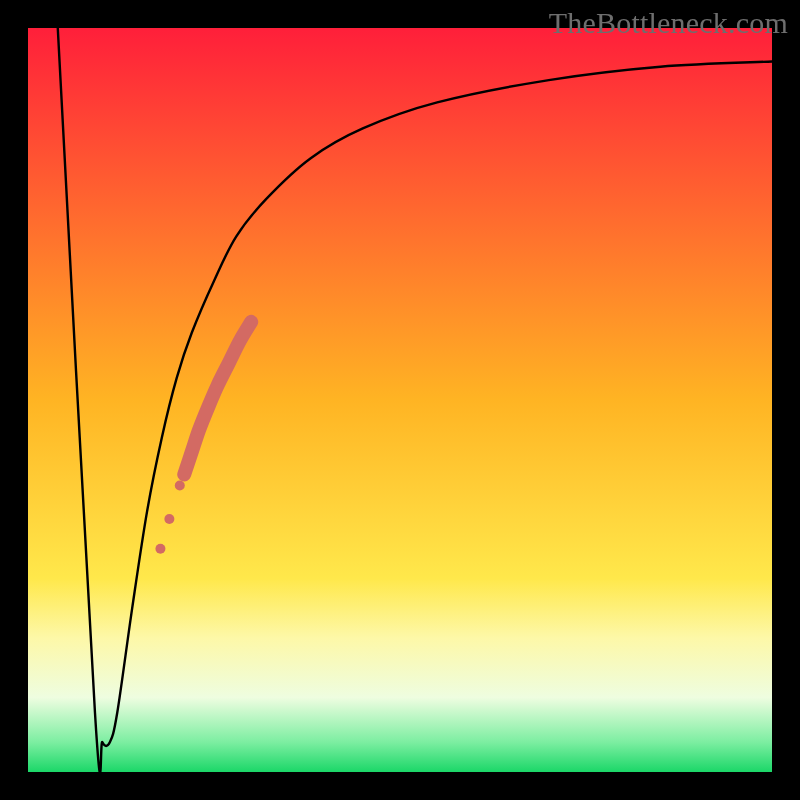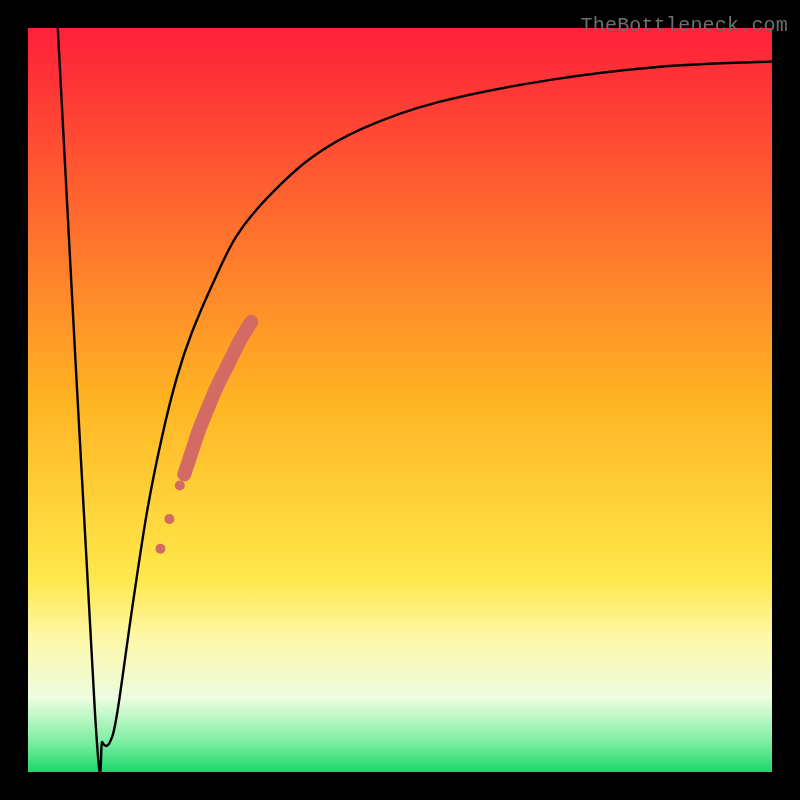--- a/index.html
+++ b/index.html
@@ -12,24 +12,24 @@
   .chart-container {
     position: relative;
     width: 800px;
     height: 800px;
   }
   svg {
     display: block;
   }
   .watermark {
     position: absolute;
-    top: 14px;
+    top: 6px;
     right: 12px;
-    font-family: Liberation Mono, monospace;
-    font-size: 20px;
+    font-family: Liberation Serif, serif;
+    font-size: 30px;
     color: #6e6e6e;
     letter-spacing: 0.2px;
   }
 </style>
 </head>
 <body>
 
 <div class="chart-container">
   <svg id="chart-svg" width="800" height="800" viewBox="0 0 800 800">
     <defs>

